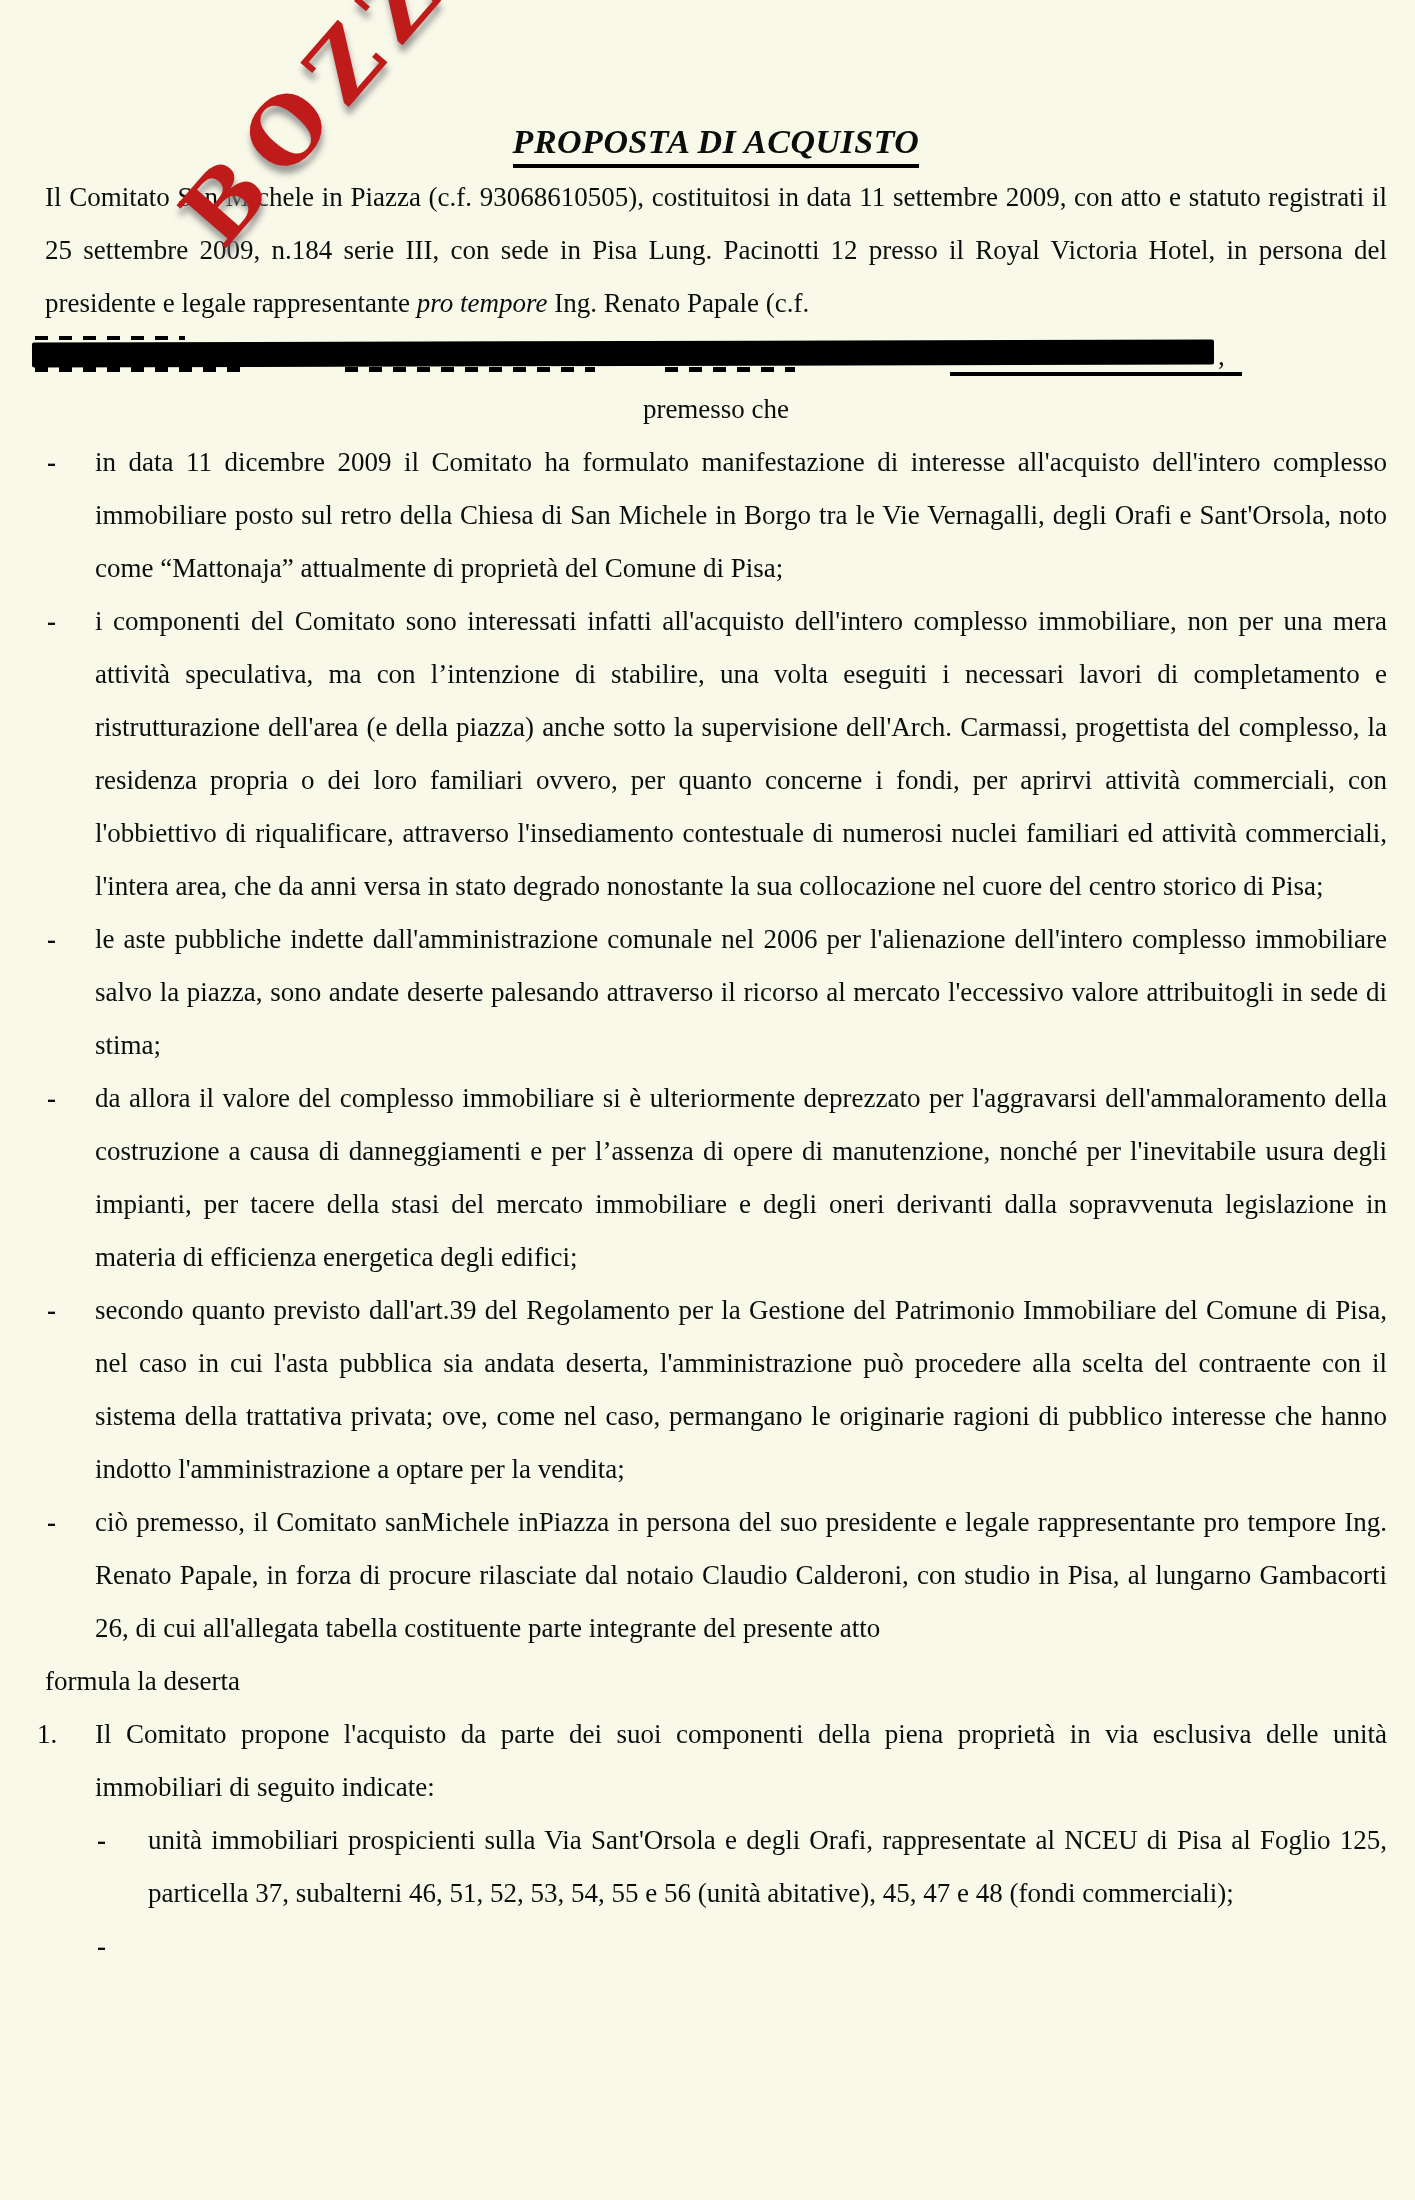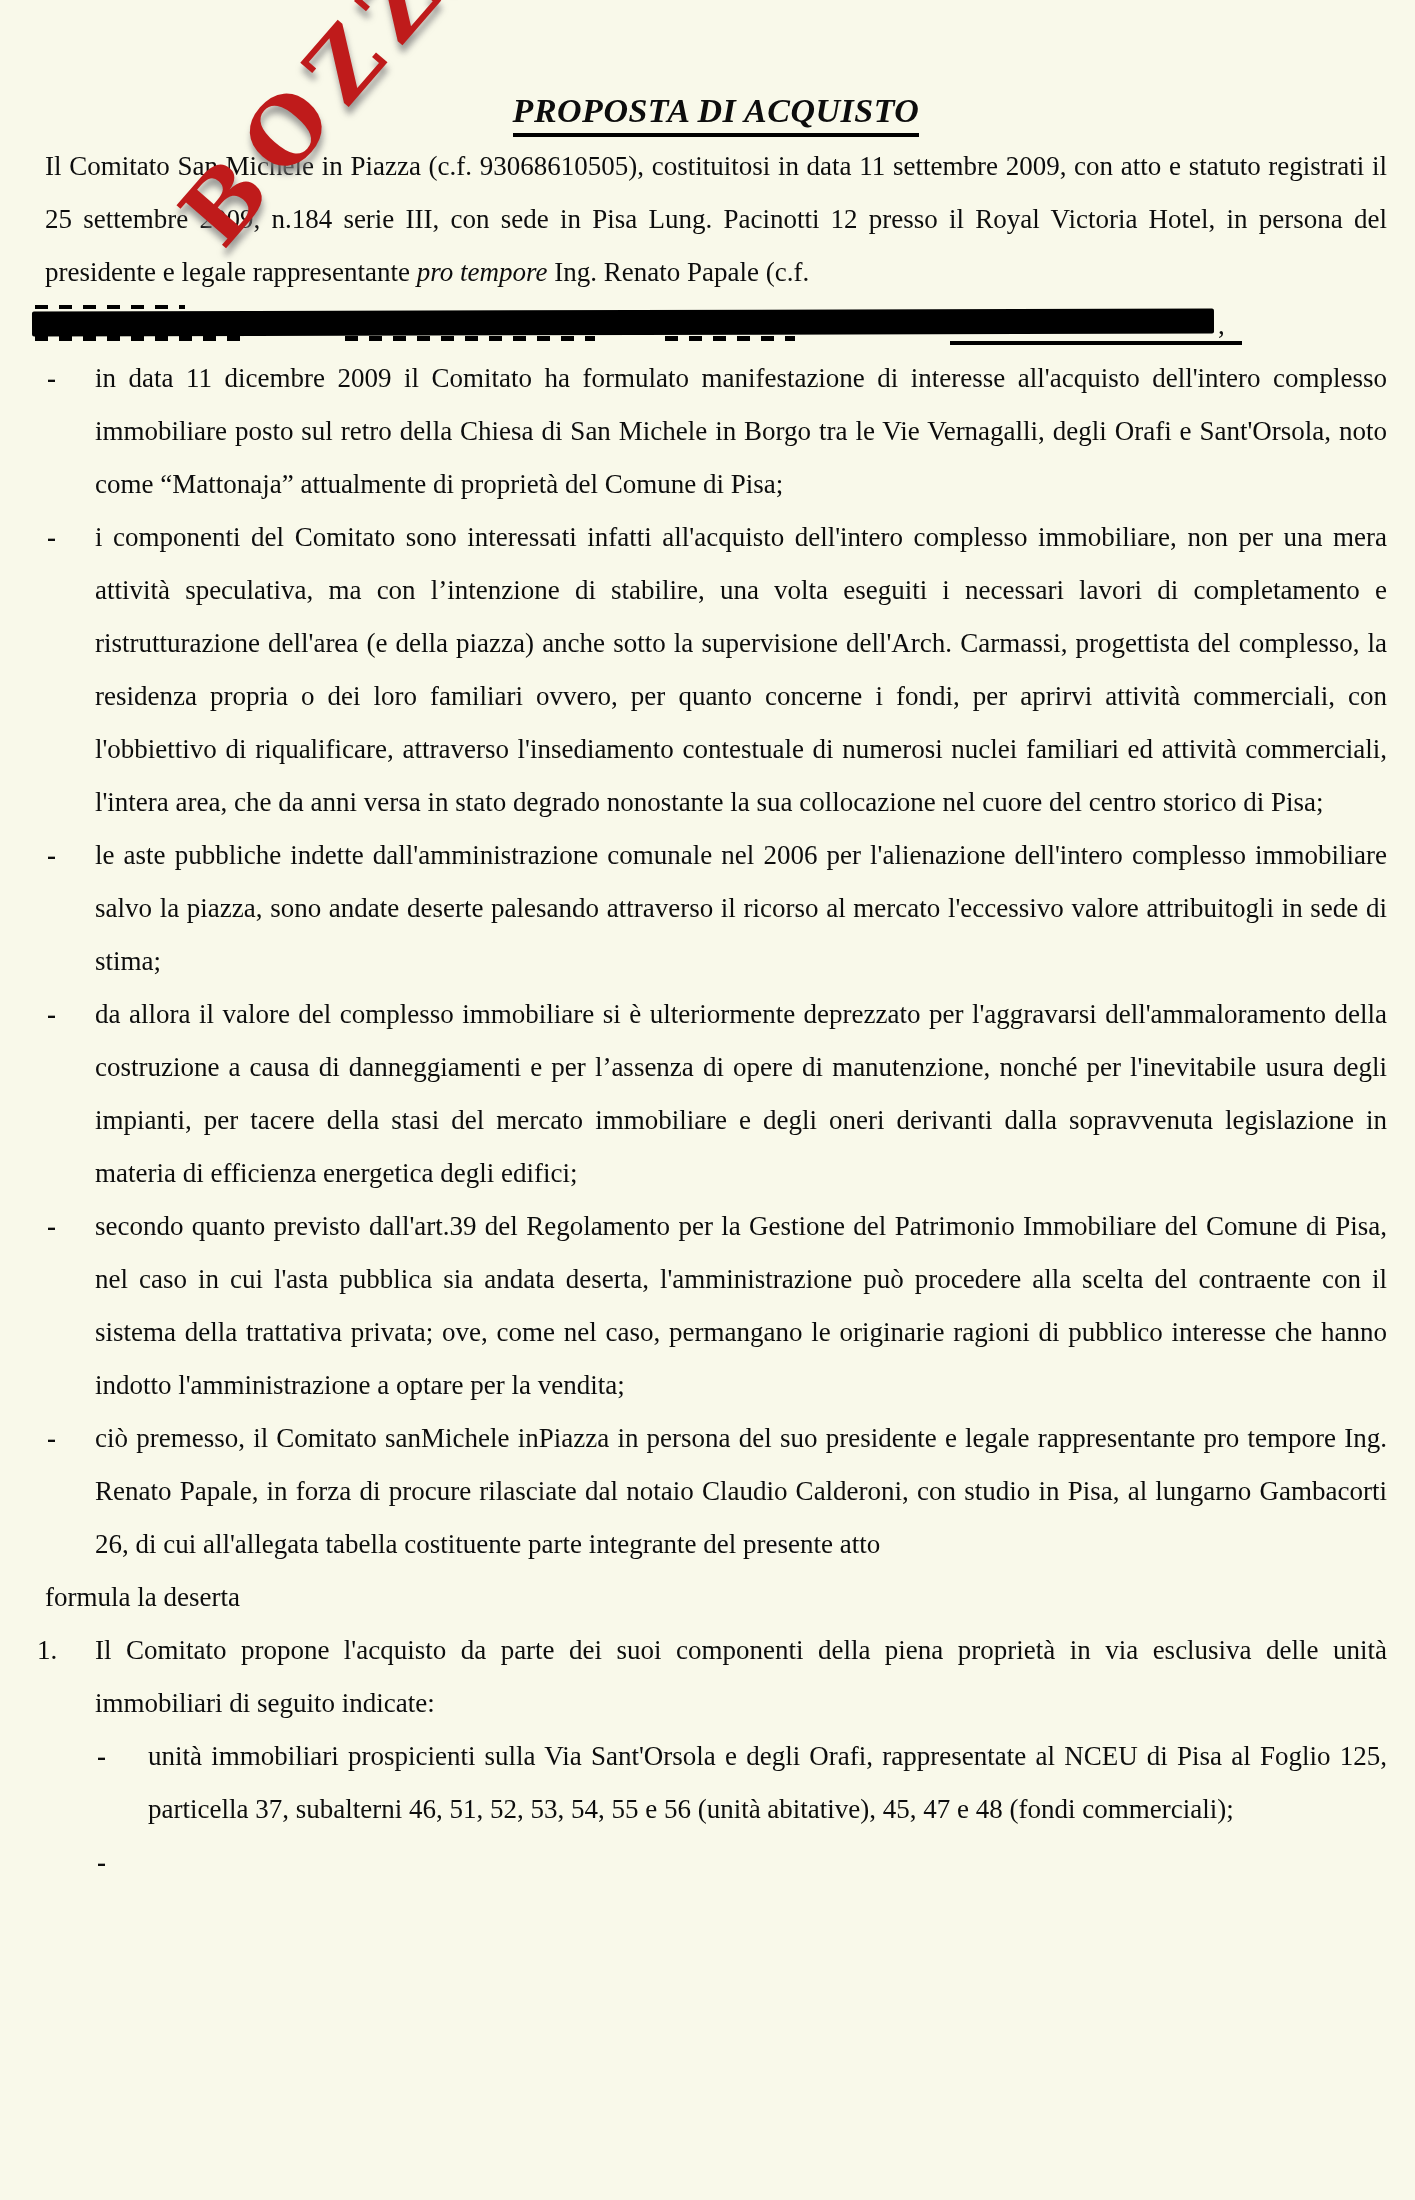--- a/index.html
+++ b/index.html
@@ -6,21 +6,21 @@
   .page{
     position:relative;
     width:1415px;height:2200px;
     background:#f9f9ea;
     overflow:hidden;
     color:#0d0d0d;
     font-family:"Liberation Serif", serif;
     font-size:27px;
     line-height:53px;
   }
-  .content{padding:87px 28px 0 45px;}
+  .content{padding:118px 28px 0 45px;}
   p{margin:0;font-family:Liberation Serif, serif;}
   .justified{text-align:justify;}
   .center{text-align:center;}
   .italic{font-style:italic;}
 
   
   .title-wrap{text-align:center;height:53px;position:relative;z-index:2;}
   .doc-title{
     display:inline-block;
     font-weight:bold;font-style:italic;
@@ -91,20 +91,21 @@
     <div class="redaction">
       <div class="redact-bar"></div>
       <div class="frag frag-top"></div>
       <div class="frag frag-1"></div>
       <div class="frag frag-2"></div>
       <div class="frag frag-3"></div>
       <div class="redact-underline"></div>
       <span class="redact-comma">,</span>
     </div>
 
+    <p class="center">premesso che</p>
 
     <div class="bullet">
       <span class="dash">-</span>
       <span>in data 11 dicembre 2009 il Comitato ha formulato manifestazione di interesse all'acquisto dell'intero complesso immobiliare posto sul retro della Chiesa di San Michele in Borgo tra le Vie Vernagalli, degli Orafi e Sant'Orsola, noto come “Mattonaja” attualmente di proprietà del Comune di Pisa;</span>
     </div>
     <div class="bullet">
       <span class="dash">-</span>
       <span>i componenti del Comitato sono interessati infatti all'acquisto dell'intero complesso immobiliare, non per una mera attività speculativa, ma con l’intenzione di stabilire, una volta eseguiti i necessari lavori di completamento e ristrutturazione dell'area (e della piazza) anche sotto la supervisione dell'Arch. Carmassi, progettista del complesso, la residenza propria o dei loro familiari ovvero, per quanto concerne i fondi, per aprirvi attività commerciali, con l'obbiettivo di riqualificare, attraverso l'insediamento contestuale di numerosi nuclei familiari ed attività commerciali, l'intera area, che da anni versa in stato degrado nonostante la sua collocazione nel cuore del centro storico di Pisa;</span>
     </div>
     <div class="bullet">

